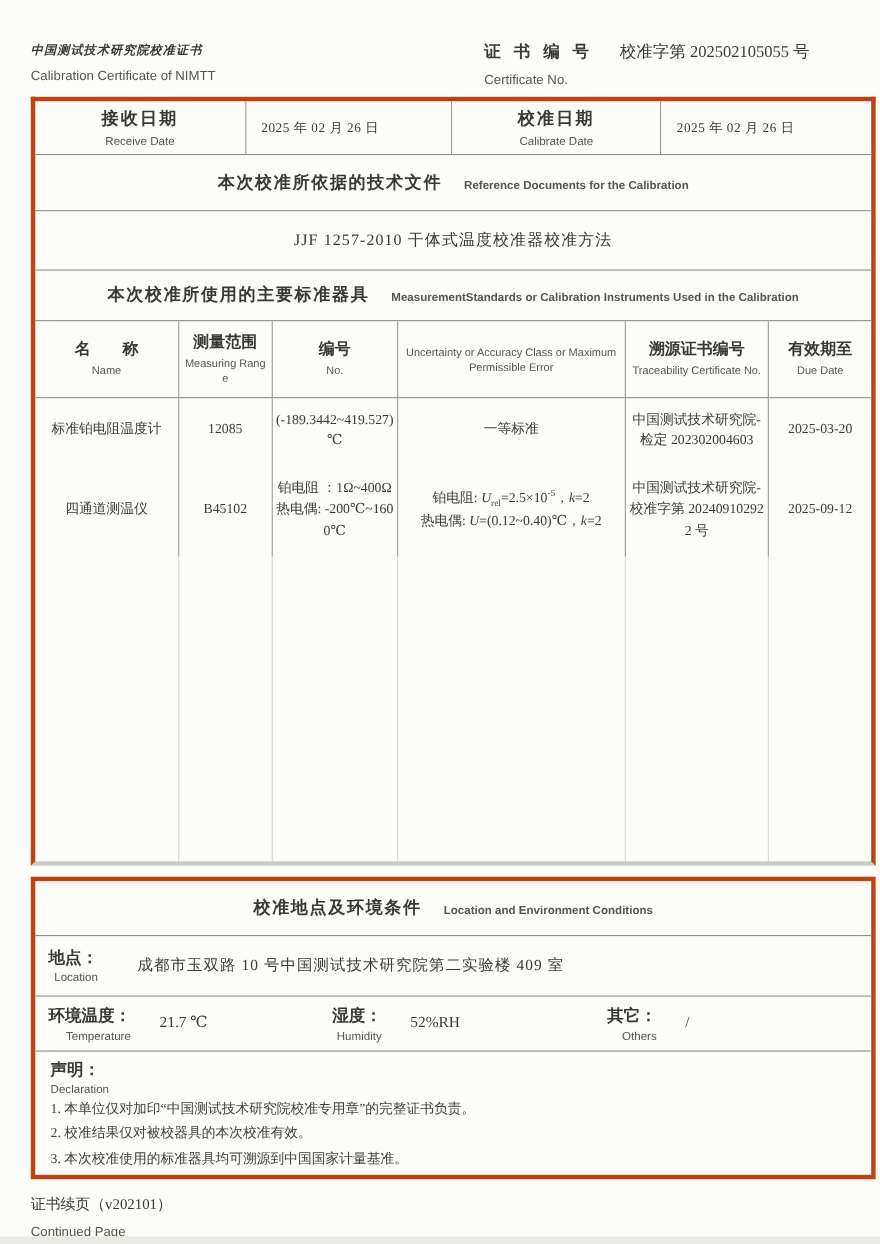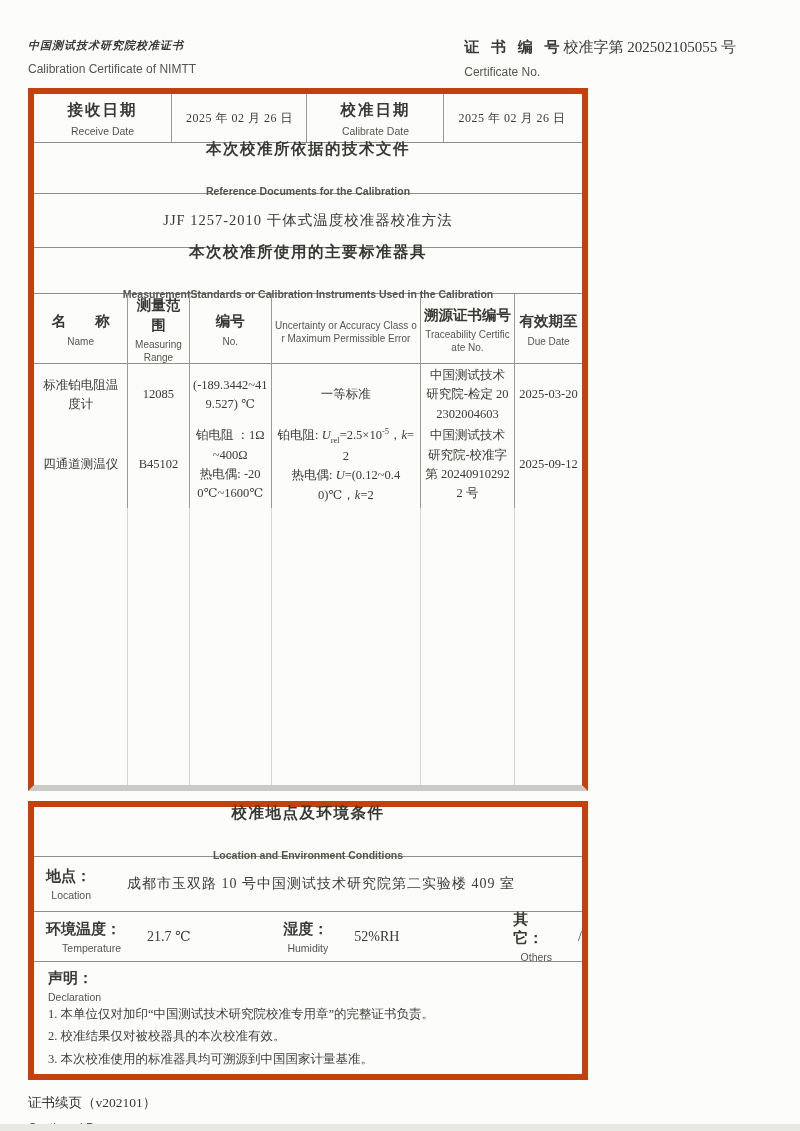--- a/index.html
+++ b/index.html
@@ -13,38 +13,38 @@
   .cn  { color:#383834; }
   .en  { font-family:"Liberation Sans","DejaVu Sans",sans-serif; color:#55554f; }
   .it  { font-style:italic; }
 
   
   .doc-header { padding:38px 40px 0 28px; display:flex; justify-content:space-between; align-items:flex-start; }
   .dh-title-cn { font-size:11px; font-weight:600; letter-spacing:1px;font-style:italic; }
   .dh-title-en { font-size:12px; margin-top:9px; }
   .dh-right { padding-right:24px; }
   .dh-cert-cn { font-size:15px; }
-  .dh-cert-label { font-weight:600; letter-spacing:4px; margin-right:0; }
+  .dh-cert-label { font-weight:600; letter-spacing:4px; margin-right:24px; }
   .dh-cert-en { font-size:12px; margin-top:8px; }
 
   
-  .tbl { margin-left:28px; width:560px; border:6px solid #c2410c; background:transparent; }
+  .tbl { margin-left:28px; width:768px; border:4px solid #c2410c; background:transparent; }
   .row-line { border-bottom:1px solid #8f8f89; }
   .cell { border-right:1px solid #9b9b94; }
   .cell:last-child { border-right:none; }
   .vcenter { display:flex; flex-direction:column; justify-content:center; align-items:center; text-align:center; }
   .lab-cn { font-size:15.5px; font-weight:600; letter-spacing:2px; }
   .lab-en { font-size:10.5px; margin-top:4px; }
   .pre { white-space:pre-line; }
 
   
   .main-tbl { margin-top:9px; }
   .r-dates { height:49px; display:grid; grid-template-columns:25.2% 24.7% 25% 25.1%; }
   .date-val { display:flex; align-items:center; padding-left:14px; font-size:12px; letter-spacing:0.5px; }
-  .sec-title { display:flex; flex-direction:column; justify-content:center; align-items:center;gap:20px; }
+  .sec-title { display:flex; flex-direction:row; justify-content:center; align-items:center;gap:20px; }
   .sec-title .t-cn { font-size:15.5px; font-weight:600; letter-spacing:1.5px; }
   .sec-title .t-en { font-size:10.5px; margin-top:5px;font-weight:bold; }
   .r-sec1 { height:51px; }
   .r-ref  { height:54px; display:flex; align-items:center; justify-content:center; font-size:14.5px; letter-spacing:1px; }
   .r-sec2 { height:46px; }
 
   .std-grid { display:grid; grid-template-columns:17.2% 11.2% 15% 27.2% 17.2% 12.2%; }
   .r-stdhead { height:70px; }
   .r-stdhead .cell { padding:2px 3px; }
   .r-stdhead .h-cn { font-size:14.5px; font-weight:600; line-height:1.35; }

